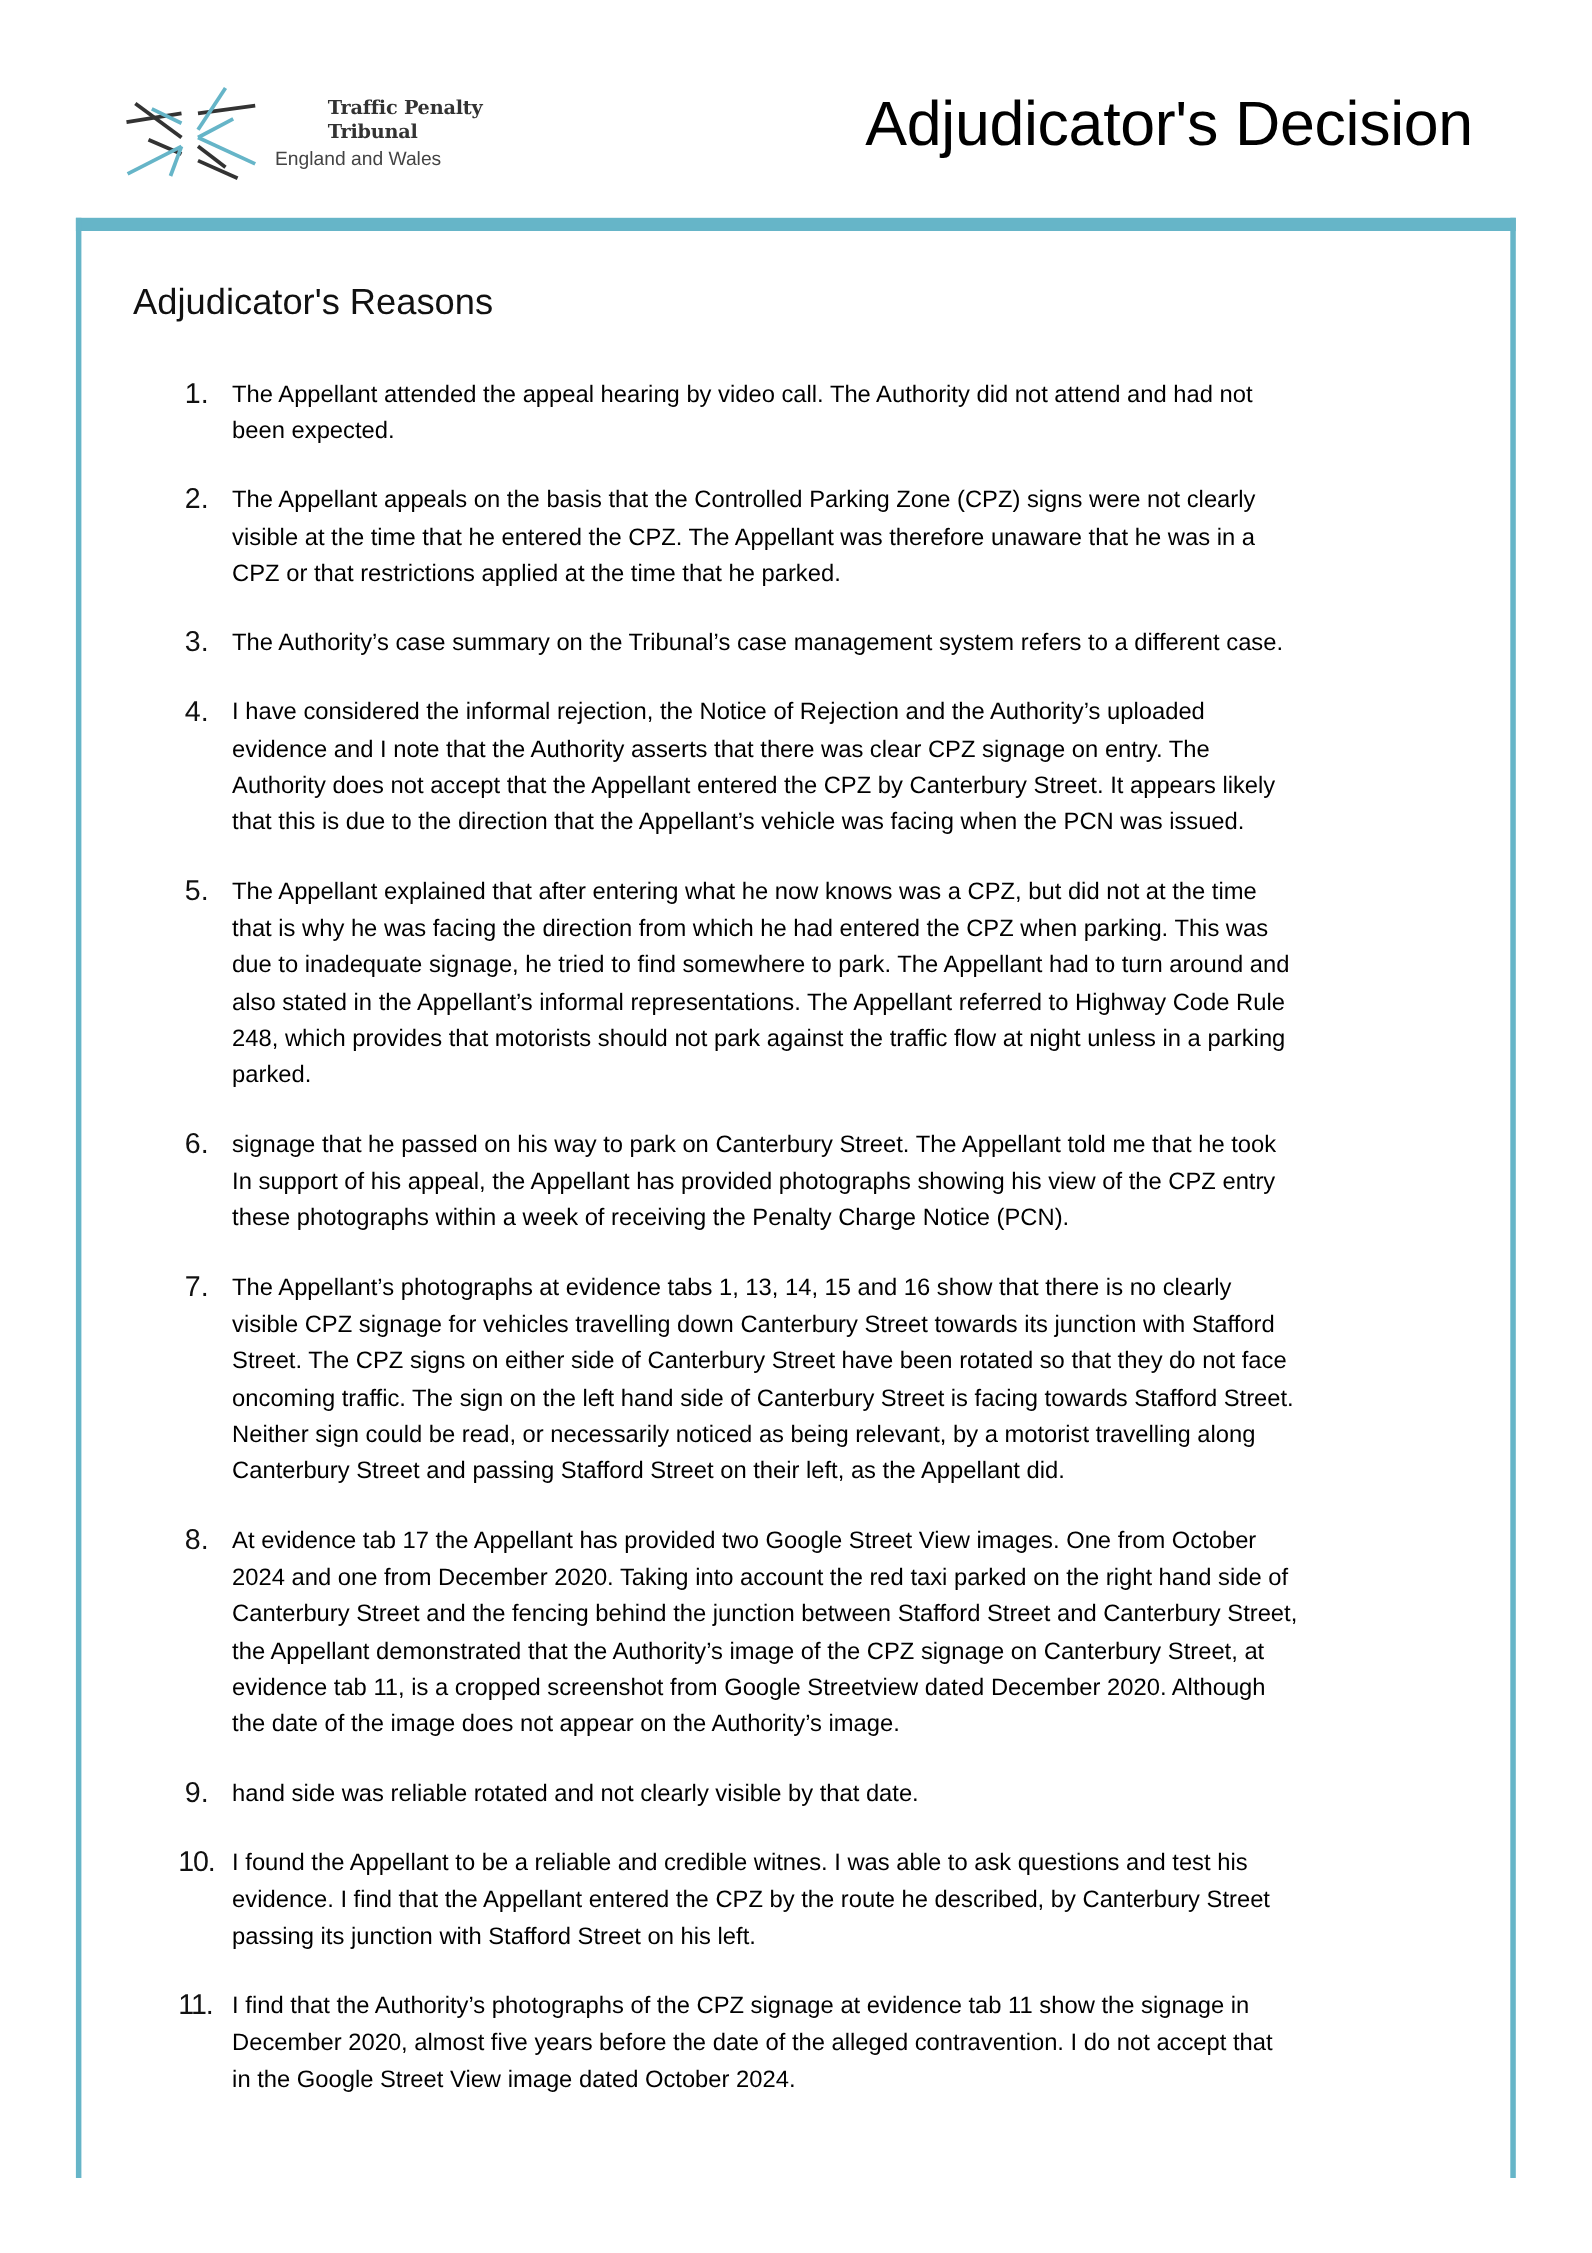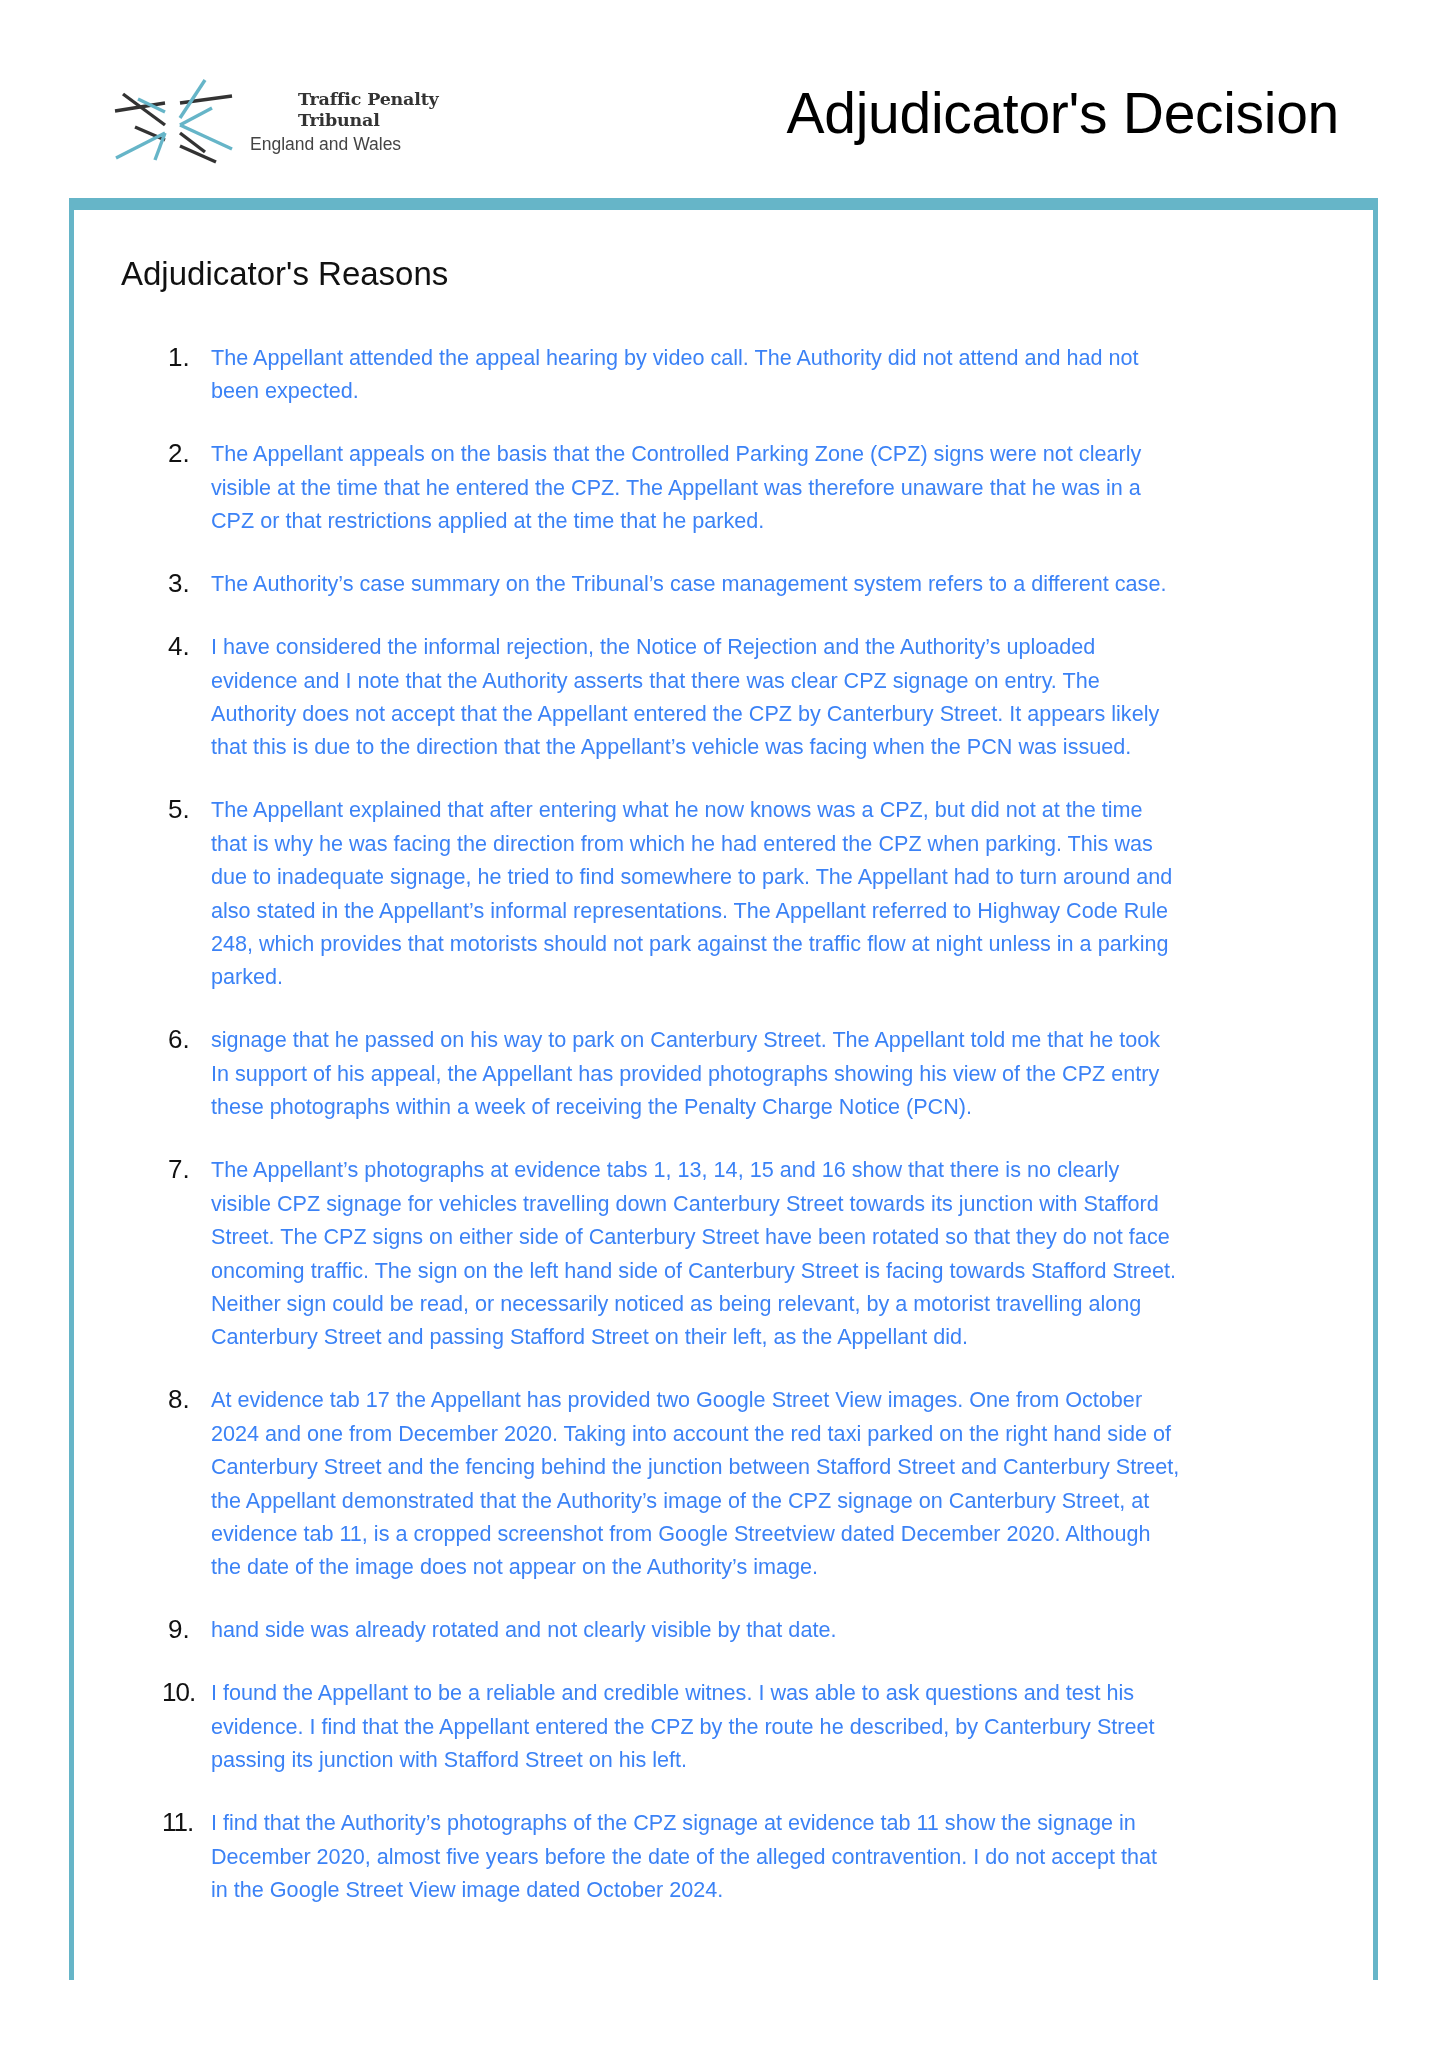--- a/index.html
+++ b/index.html
@@ -11,21 +11,21 @@
   .logo-line1 { top: 15px; }
   .logo-line2 { top: 36px; }
   .logo-line3 { position: absolute; left: 0; top: 60px; white-space: nowrap; font-family: "Liberation Sans", sans-serif; font-size: 17.5px; color: #444444; }
   .doc-title { position: absolute; right: 108px; top: 78px; margin: 0; font-family: "Liberation Sans", sans-serif; font-weight: normal; font-size: 57px; line-height: 70px; color: #000; white-space: nowrap; letter-spacing: -0.3px; }
   .frame { position: absolute; left: 69px; top: 198px; width: 1309px; height: 1782px; box-sizing: border-box; border-top: 12px solid #66b5c8; border-left: 5px solid #66b5c8; border-right: 5px solid #66b5c8; }
   .section-heading { position: absolute; left: 121px; top: 254px; margin: 0; font-weight: normal; font-size: 33px; line-height: 40px; color: #111; white-space: nowrap; }
   .reasons { position: absolute; left: 0; top: 341px; width: 1447px; margin: 0; padding: 0; list-style: none; }
   .reason { position: relative; margin: 0 0 29.6px 0; padding: 0; }
   .reason-num { position: absolute; left: 168px; top: 0; font-size: 26px; line-height: 33.4px; color: #111; white-space: nowrap; }
   .reason-num.two-digit { left: 162px; letter-spacing: -1px; }
-  .reason-body { margin-left: 211px; font-size: 21.6px; line-height: 33.4px; color: #3b82f6; }
+  .reason-body { margin-left: 211px; font-size: 21.6px; line-height: 33.4px; color: #000000; }
   .reason-line { display: block; white-space: nowrap; }
 </style>
 </head>
 <body>
 
 <header>
   <div class="logo">
     <svg width="130" height="100" viewBox="0 0 130 100">
       <g stroke-linecap="butt" stroke-width="3.4" fill="none">
         <line x1="7" y1="37" x2="57" y2="29" stroke="#333333"></line>
@@ -123,21 +123,21 @@
           <span class="reason-line">2024 and one from December 2020. Taking into account the red taxi parked on the right hand side of</span>
           <span class="reason-line">Canterbury Street and the fencing behind the junction between Stafford Street and Canterbury Street,</span>
           <span class="reason-line">the Appellant demonstrated that the Authority’s image of the CPZ signage on Canterbury Street, at</span>
           <span class="reason-line">evidence tab 11, is a cropped screenshot from Google Streetview dated December 2020. Although</span>
           <span class="reason-line">the date of the image does not appear on the Authority’s image.</span>
         </div>
       </li>
       <li class="reason">
         <span class="reason-num">9.</span>
         <div class="reason-body">
-          <span class="reason-line">hand side was already rotated and not clearly visible by that date.</span>
+          <span class="reason-line">hand side was reliable rotated and not clearly visible by that date.</span>
         </div>
       </li>
       <li class="reason">
         <span class="reason-num two-digit">10.</span>
         <div class="reason-body">
           <span class="reason-line">I found the Appellant to be a reliable and credible witnes. I was able to ask questions and test his</span>
           <span class="reason-line">evidence. I find that the Appellant entered the CPZ by the route he described, by Canterbury Street</span>
           <span class="reason-line">passing its junction with Stafford Street on his left.</span>
         </div>
       </li>

